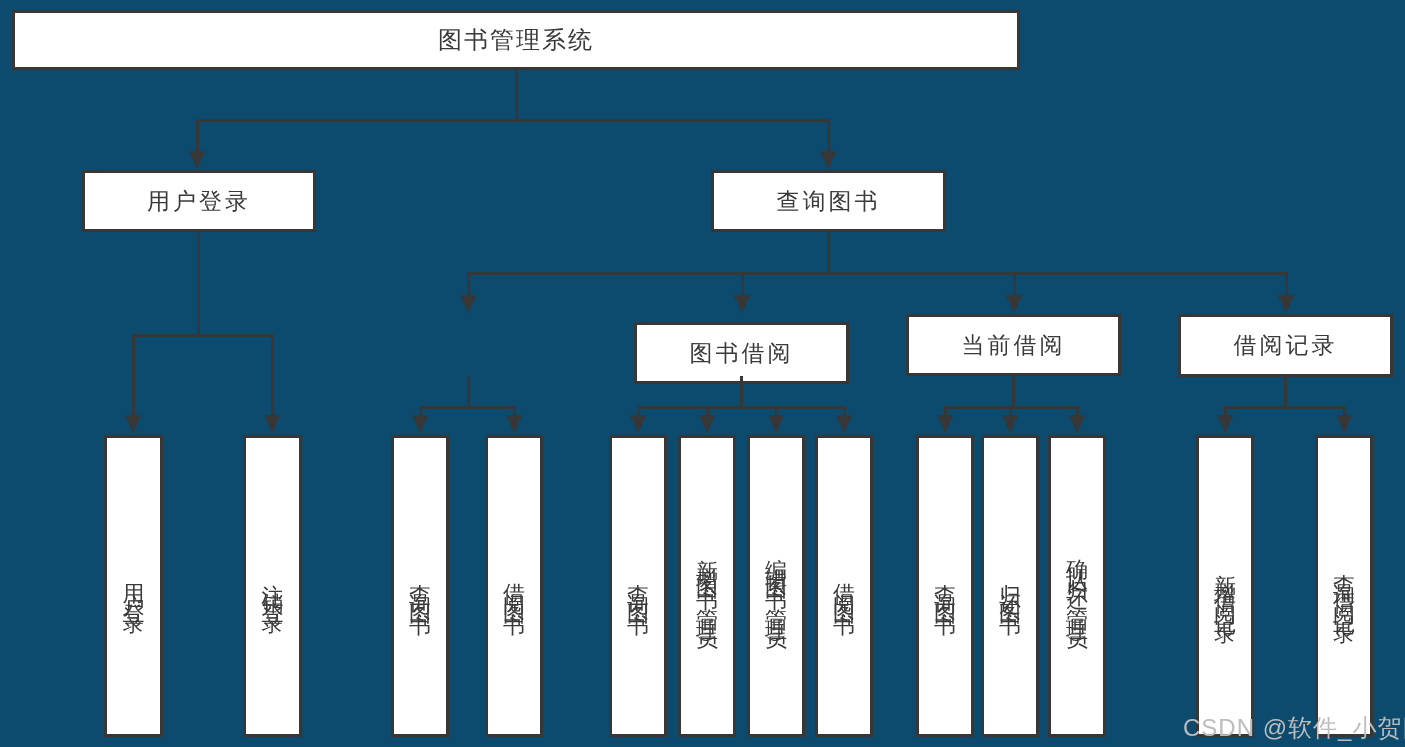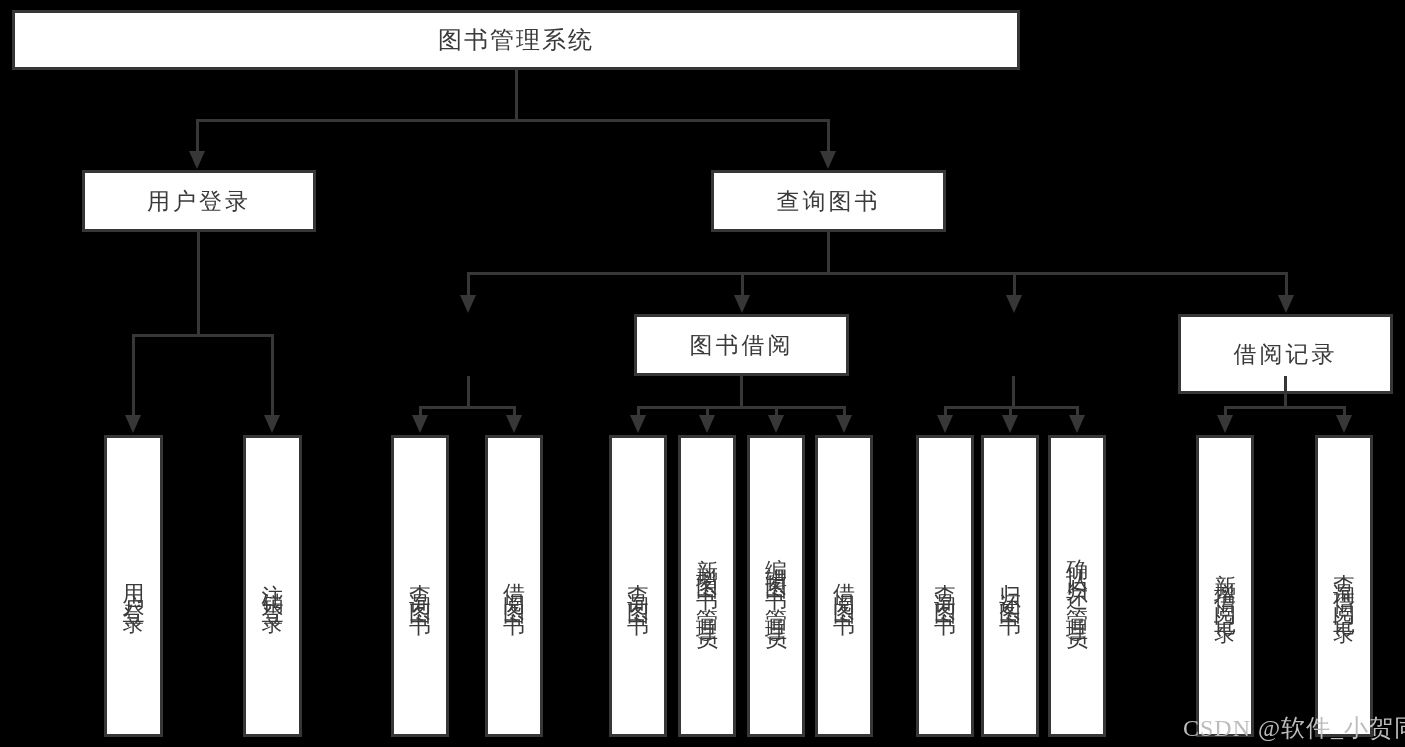--- a/index.html
+++ b/index.html
@@ -1,18 +1,18 @@
 <!DOCTYPE html>
 <html><head>
 <meta charset="utf-8">
 <style>
   html,body { margin:0; padding:0; background:#ffffff; }
   .canvas {
-    position:relative; width:1405px; height:747px; background:#000000;
-    font-family:Liberation Serif, serif; overflow:hidden;
+    position:relative; width:1405px; height:747px; background:#0c4a6e;
+    font-family:Liberation Sans, sans-serif; overflow:hidden;
   }
   .box {
     position:absolute; box-sizing:border-box;
     border:3px solid #373737; background:#ffffff;
     display:flex; align-items:center; justify-content:center;
     color:#3a3a3a;
   }
   .box.h span { font-size:23px; letter-spacing:3px; white-space:nowrap; }
   .box.root span { font-size:24px; letter-spacing:2px; }
   .box.v span {
@@ -66,24 +66,27 @@
   <div class="hl" style="left:467px;top:272px;width:821px"></div>
   <div class="vl" style="left:467px;top:272px;height:25px"></div>
   <div class="ah" style="left:460px;top:295px"></div>
   <div class="vl" style="left:741px;top:272px;height:25px"></div>
   <div class="ah" style="left:734px;top:295px"></div>
   <div class="vl" style="left:1013px;top:272px;height:25px"></div>
   <div class="ah" style="left:1006px;top:295px"></div>
   <div class="vl" style="left:1285px;top:272px;height:25px"></div>
   <div class="ah" style="left:1278px;top:295px"></div>
 
-  <div class="box h" style="left:634px;top:314px;width:215px;height:62px">
+  <div class="box h" style="left:634px;top:322px;width:215px;height:62px">
     <span>图书借阅</span>
   </div>
-  <div class="box h" style="left:1178px;top:314px;width:215px;height:80px">
+  <div class="box h" style="left:906px;top:314px;width:215px;height:62px">
+    <span>当前借阅</span>
+  </div>
+  <div class="box h" style="left:1178px;top:314px;width:215px;height:63px">
     <span>借阅记录</span>
   </div>
 
   <div class="vl" style="left:467px;top:376px;height:33px"></div>
   <div class="hl" style="left:419px;top:406px;width:97px"></div>
   <div class="vl" style="left:419px;top:406px;height:12px"></div>
   <div class="ah" style="left:412px;top:415px"></div>
   <div class="vl" style="left:513px;top:406px;height:12px"></div>
   <div class="ah" style="left:506px;top:415px"></div>
 

